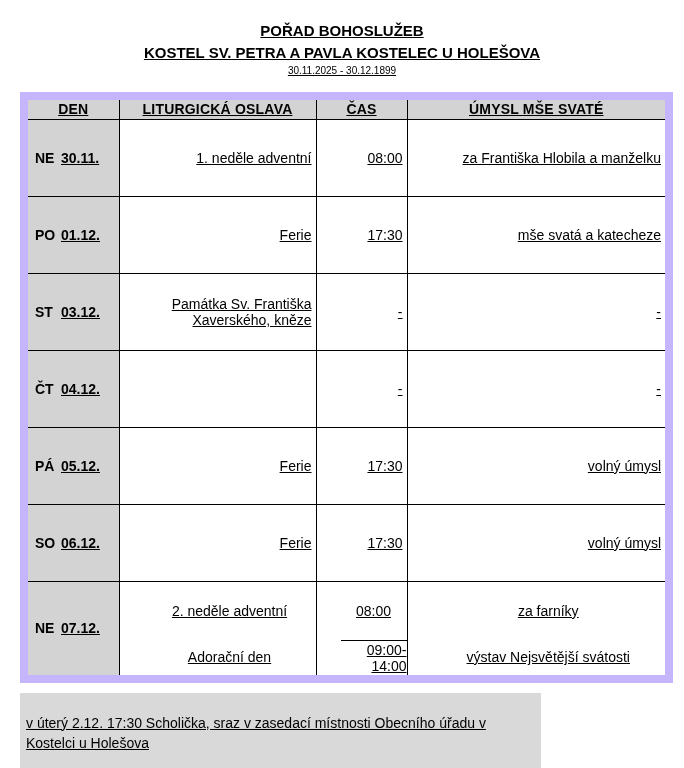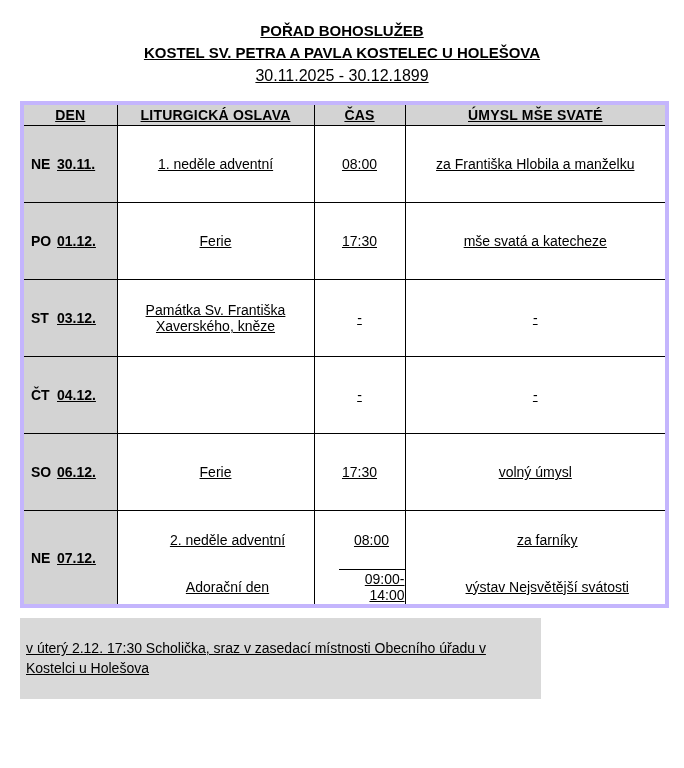--- a/index.html
+++ b/index.html
@@ -12,27 +12,27 @@
     overflow: hidden;
   }
   .page { padding: 20px 20px 0 20px; text-decoration: underline; }
 
   .doc-header { text-align: center; margin-bottom: 14px; }
   .doc-title, .doc-subtitle {
     font-weight: bold;
     font-size: 15px;
     line-height: 1.45;
   }
-  .doc-daterange { font-size: 16px; line-height: 1.45; }
+  .doc-daterange { font-size: 10px; line-height: 1.45; }
 
   table.schedule {
     width: 645px;
     border-collapse: collapse;
     table-layout: fixed;
-    border: 4px solid #c4b5fd;
+    border: 8px solid #c4b5fd;
   }
   col.c-day { width: 95px; }
   col.c-cel { width: 197px; }
   col.c-time { width: 91px; }
   col.c-int { width: 262px; }
 
   th, td { border: 1px solid #000; font-size: 14px; }
 
   th {
     background: var(--header_bg, #d3d3d3);
@@ -47,21 +47,21 @@
 
   td.day-cell {
     background: var(--day_bg, #d3d3d3);
     font-weight: bold;
     text-align: left;
     padding-left: 7px;
     vertical-align: middle;
   }
   td.day-cell .abbr { display: inline-block; width: 26px; }
 
-  td.center-cell { text-align: center; vertical-align: middle; padding: 16px 4px; }
+  td.center-cell { text-align: right; vertical-align: middle; padding: 16px 4px; }
 
   
   td.stacked { padding: 0; vertical-align: top; height: 100%; }
   td.stacked .sub {
     display: flex;
     align-items: center;
     justify-content: center;
     text-align: right;
     margin-left: 24px;
   }
@@ -136,20 +136,28 @@
 
       <tr class="data-row">
         <td class="day-cell">
           <span class="abbr">ČT</span><span>04.12.</span>
         </td>
         <td class="center-cell"></td>
         <td class="center-cell">-</td>
         <td class="center-cell">-</td>
       </tr>
 
+      <tr class="data-row">
+        <td class="day-cell">
+          <span class="abbr">PÁ</span><span>05.12.</span>
+        </td>
+        <td class="center-cell">Ferie</td>
+        <td class="center-cell">17:30</td>
+        <td class="center-cell">volný úmysl</td>
+      </tr>
 
       <tr class="data-row">
         <td class="day-cell">
           <span class="abbr">SO</span><span>06.12.</span>
         </td>
         <td class="center-cell">Ferie</td>
         <td class="center-cell">17:30</td>
         <td class="center-cell">volný úmysl</td>
       </tr>
 

